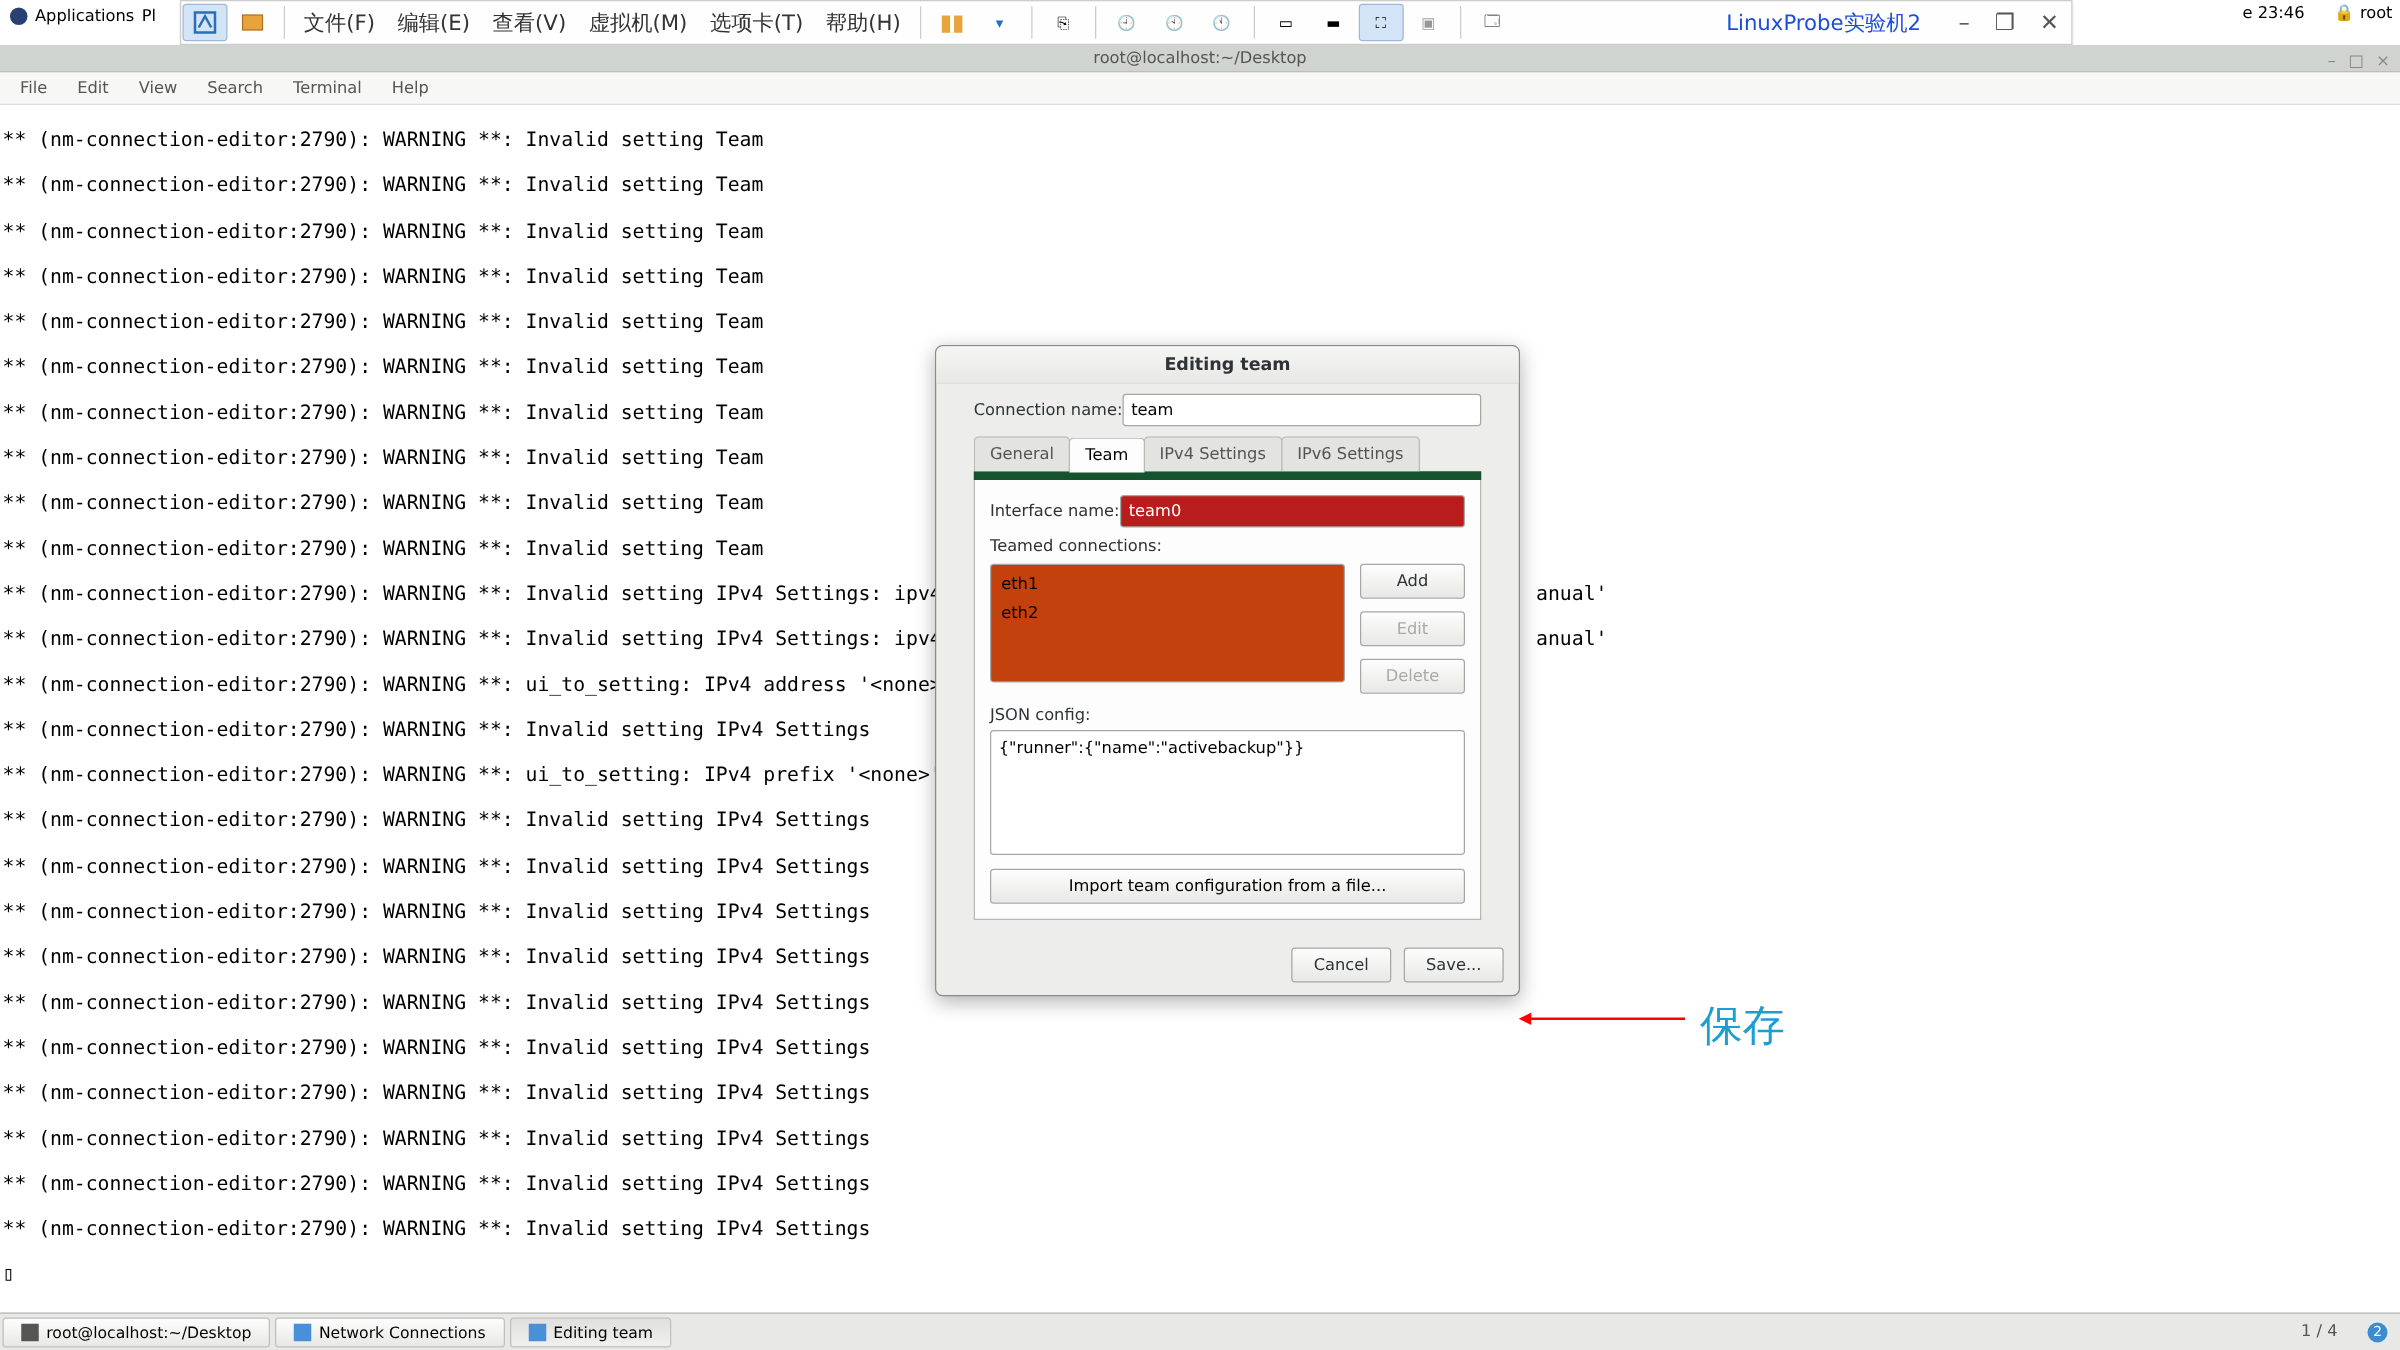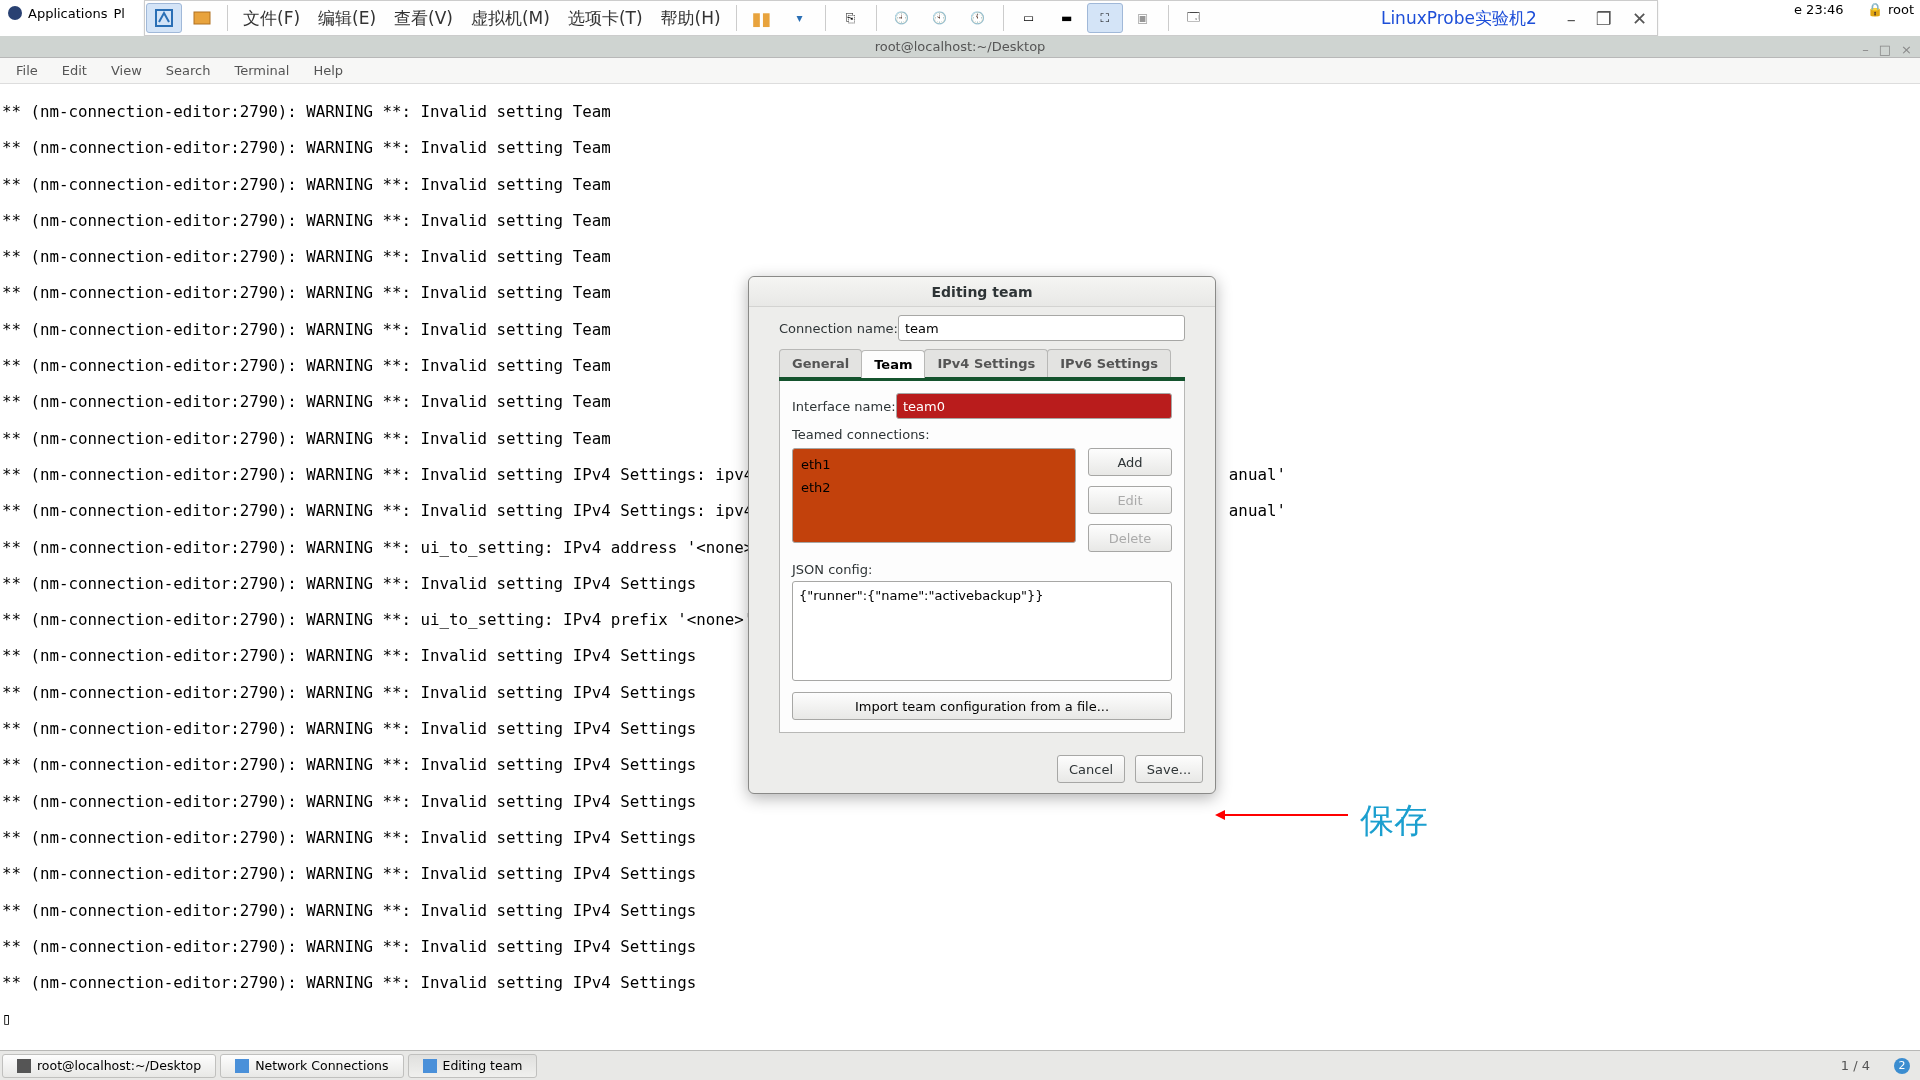--- a/index.html
+++ b/index.html
@@ -31,34 +31,34 @@
 .term { position:absolute; top:94px; left:2px; font-family:"DejaVu Sans Mono",monospace; font-size:15.8px; line-height:36.3px; color:#000; white-space:pre; }
 
 
 .dialog { position:absolute; top:276px; left:748px; width:468px; background:#ededeb; border:1px solid #8a8a88; border-radius:6px; box-shadow:0 4px 16px rgba(0,0,0,0.3); }
 .dialog-title { height:30px; line-height:30px; text-align:center; font-weight:bold; font-size:14px; color:#2e3436; border-bottom:1px solid #d3d3d1; border-radius:6px 6px 0 0; background:linear-gradient(#f5f5f3,#e8e8e6); }
 .dialog-body { padding:8px 30px 12px; }
 .row { display:flex; align-items:center; margin-bottom:8px; }
 .lbl { font-size:13px; color:#2e3436; min-width:118px; }
 .txt-inp { flex:1; height:26px; padding:2px 6px; border:1px solid #a7a7a5; border-radius:3px; font-size:13px; background:#fff; }
 .txt-inp.sel { background:#b91c1c; color:#fff; }
-.tabs { display:flex; border-bottom:4px solid #14532d; margin-top:4px;font-weight:bold; }
+.tabs { display:flex; border-bottom:7px solid #14532d; margin-top:4px; }
 .tab { padding:6px 12px; font-size:13px; background:#e3e3e1; border:1px solid #b8b8b6; border-bottom:none; border-radius:4px 4px 0 0; margin-right:-1px; color:#555; }
 .tab.active { background:#fdfdfd; color:#000; position:relative; top:1px; }
 .tab-pane { background:#fdfdfd; border:1px solid #b8b8b6; border-top:none; padding:12px; }
 .teamed { display:flex; gap:12px; margin-top:6px; }
 .listbox { flex:1; height:95px; border:1px solid #a7a7a5; border-radius:3px; background:#c2410c; padding:4px 0; }
 .listbox div { padding:4px 8px; font-size:13px; }
 .btn-col { display:flex; flex-direction:column; gap:10px; width:84px; }
 .btn { height:28px; background:linear-gradient(#fdfdfd,#e8e8e6); border:1px solid #a7a7a5; border-radius:3px; font-size:13px; color:#2e3436; }
 .btn:disabled { color:#aaa; }
 .json-area { width:100%; height:100px; border:1px solid #a7a7a5; border-radius:3px; margin-top:4px; padding:6px; font-size:13px; resize:none; }
 .import-btn { width:100%; height:28px; margin-top:8px; background:linear-gradient(#fdfdfd,#e8e8e6); border:1px solid #a7a7a5; border-radius:3px; font-size:13px; }
 .dlg-footer { display:flex; justify-content:flex-end; gap:10px; padding:10px 12px; }
-.dlg-footer .btn { width:68px; }
+.dlg-footer .btn { width:80px; }
 
 
 .arrow { position:absolute; top:814px; left:1218px; width:130px; height:2px; background:#ff0000; }
 .arrow::before { content:""; position:absolute; left:-8px; top:-4px; border:5px solid transparent; border-right:10px solid #ff0000; }
 .anno { position:absolute; top:798px; left:1360px; font-size:34px; color:#1b9fcf; font-family:"SimSun",serif; }
 
 
 .taskbar { position:absolute; bottom:0; left:0; width:1920px; height:30px; background:#e8e8e6; border-top:1px solid #b8b8b6; display:flex; align-items:center; }
 .tb-item { display:flex; align-items:center; gap:6px; height:24px; padding:0 14px; margin:0 2px; border:1px solid #c0c0be; border-radius:3px; font-size:12.5px; background:linear-gradient(#fdfdfd,#e8e8e6); }
 .tb-item.active { background:linear-gradient(#e0e0de,#f0f0ee); }

